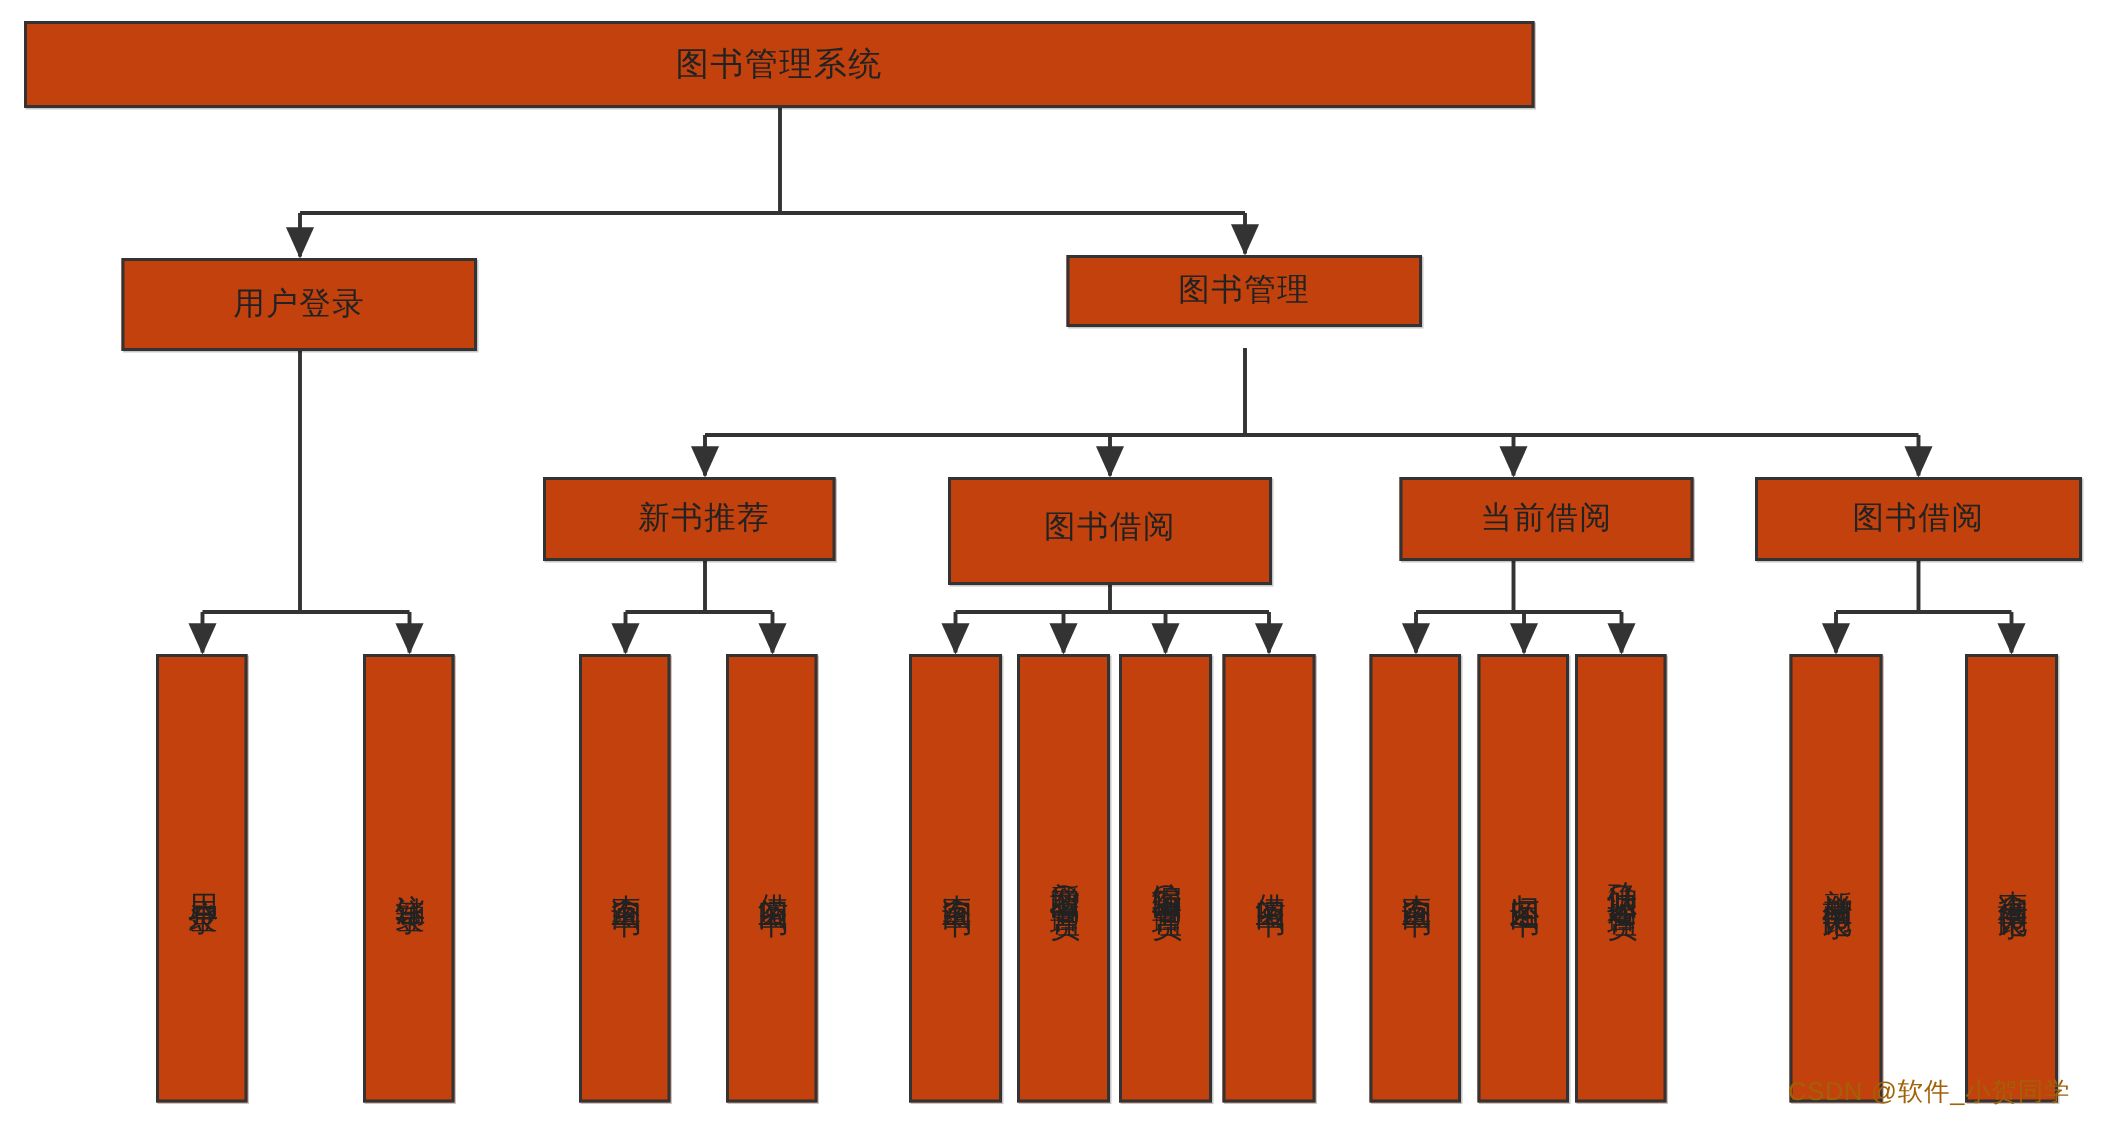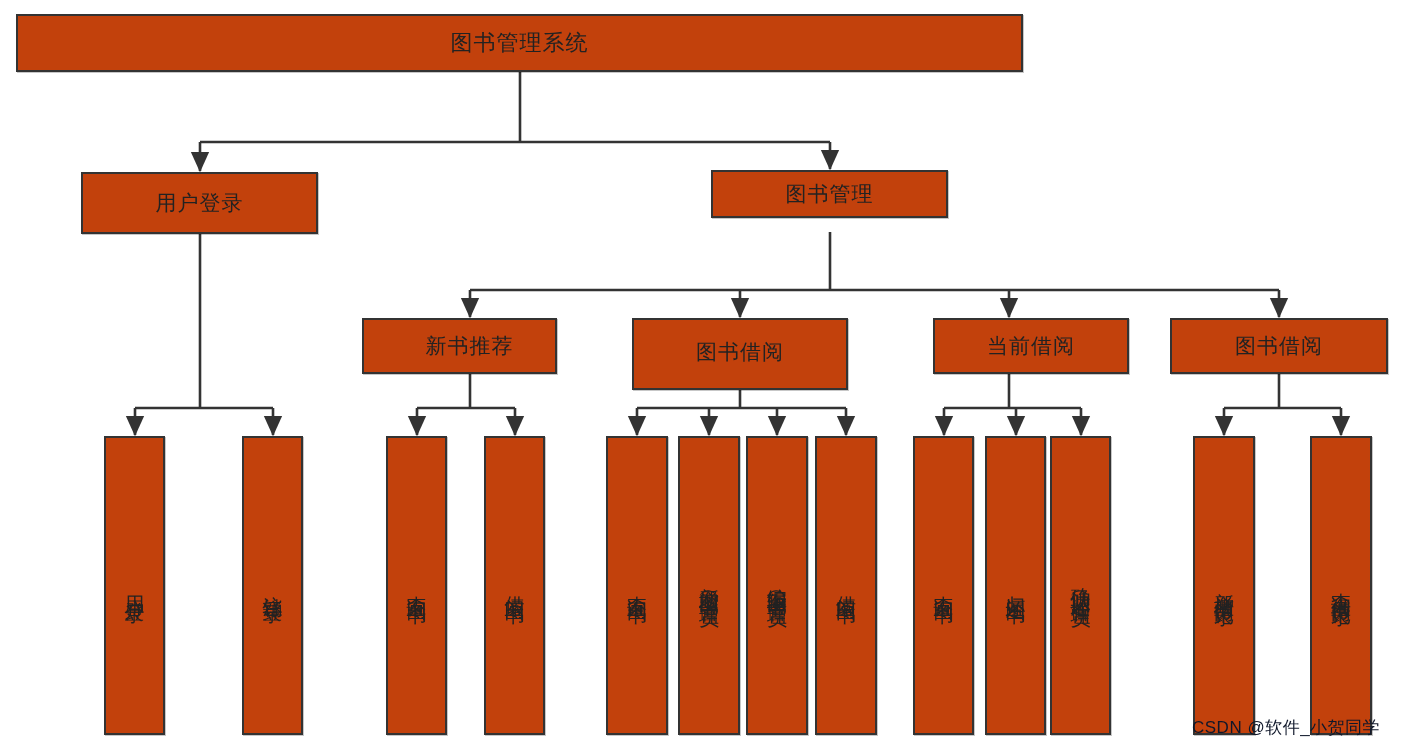--- a/index.html
+++ b/index.html
@@ -48,21 +48,21 @@
     font-size: 20px;
     letter-spacing: 3px;
     line-height: 1.05;
     white-space: normal;
     text-align: center;
   }
   .node.root .label { font-size: 22px; }
   .watermark {
     position: absolute;
     font-size: 17px;
-    color: #0f172a;
+    color: #a16207;
     white-space: nowrap;
     letter-spacing: 0.5px;
   }
 </style>
 </head>
 <body>
 
 <div id="canvas">
 
   <svg class="edges" viewBox="0 0 1405 747" xmlns="http://www.w3.org/2000/svg">

